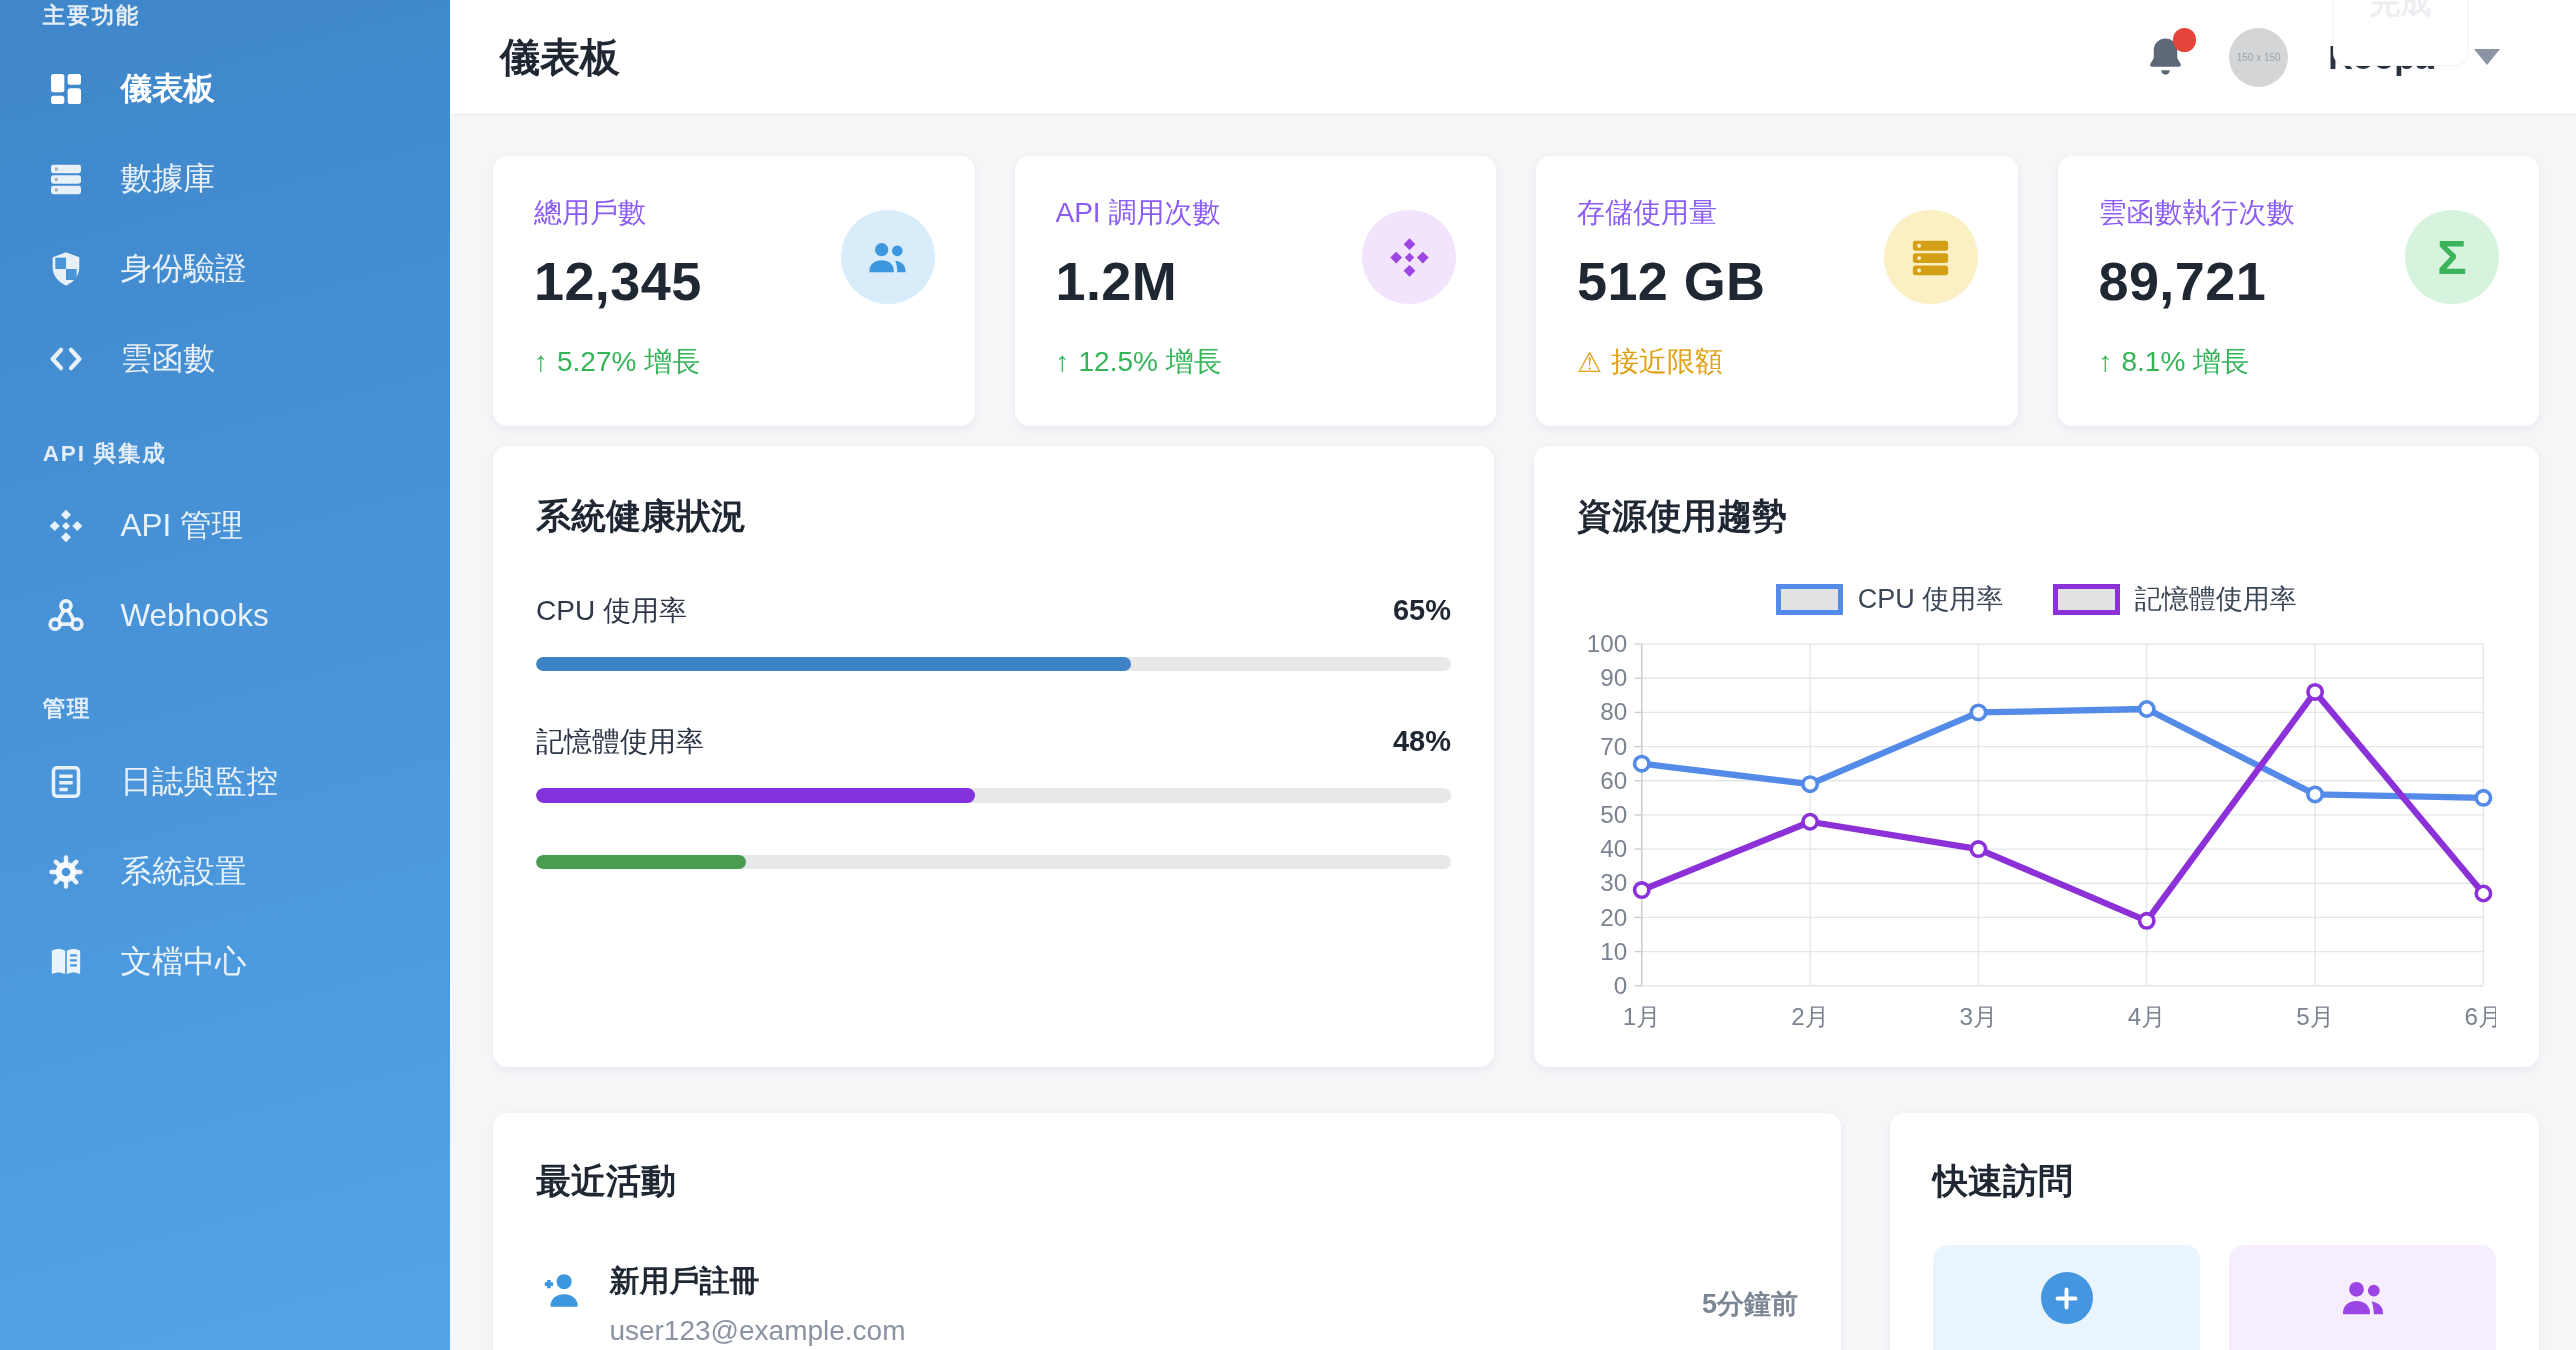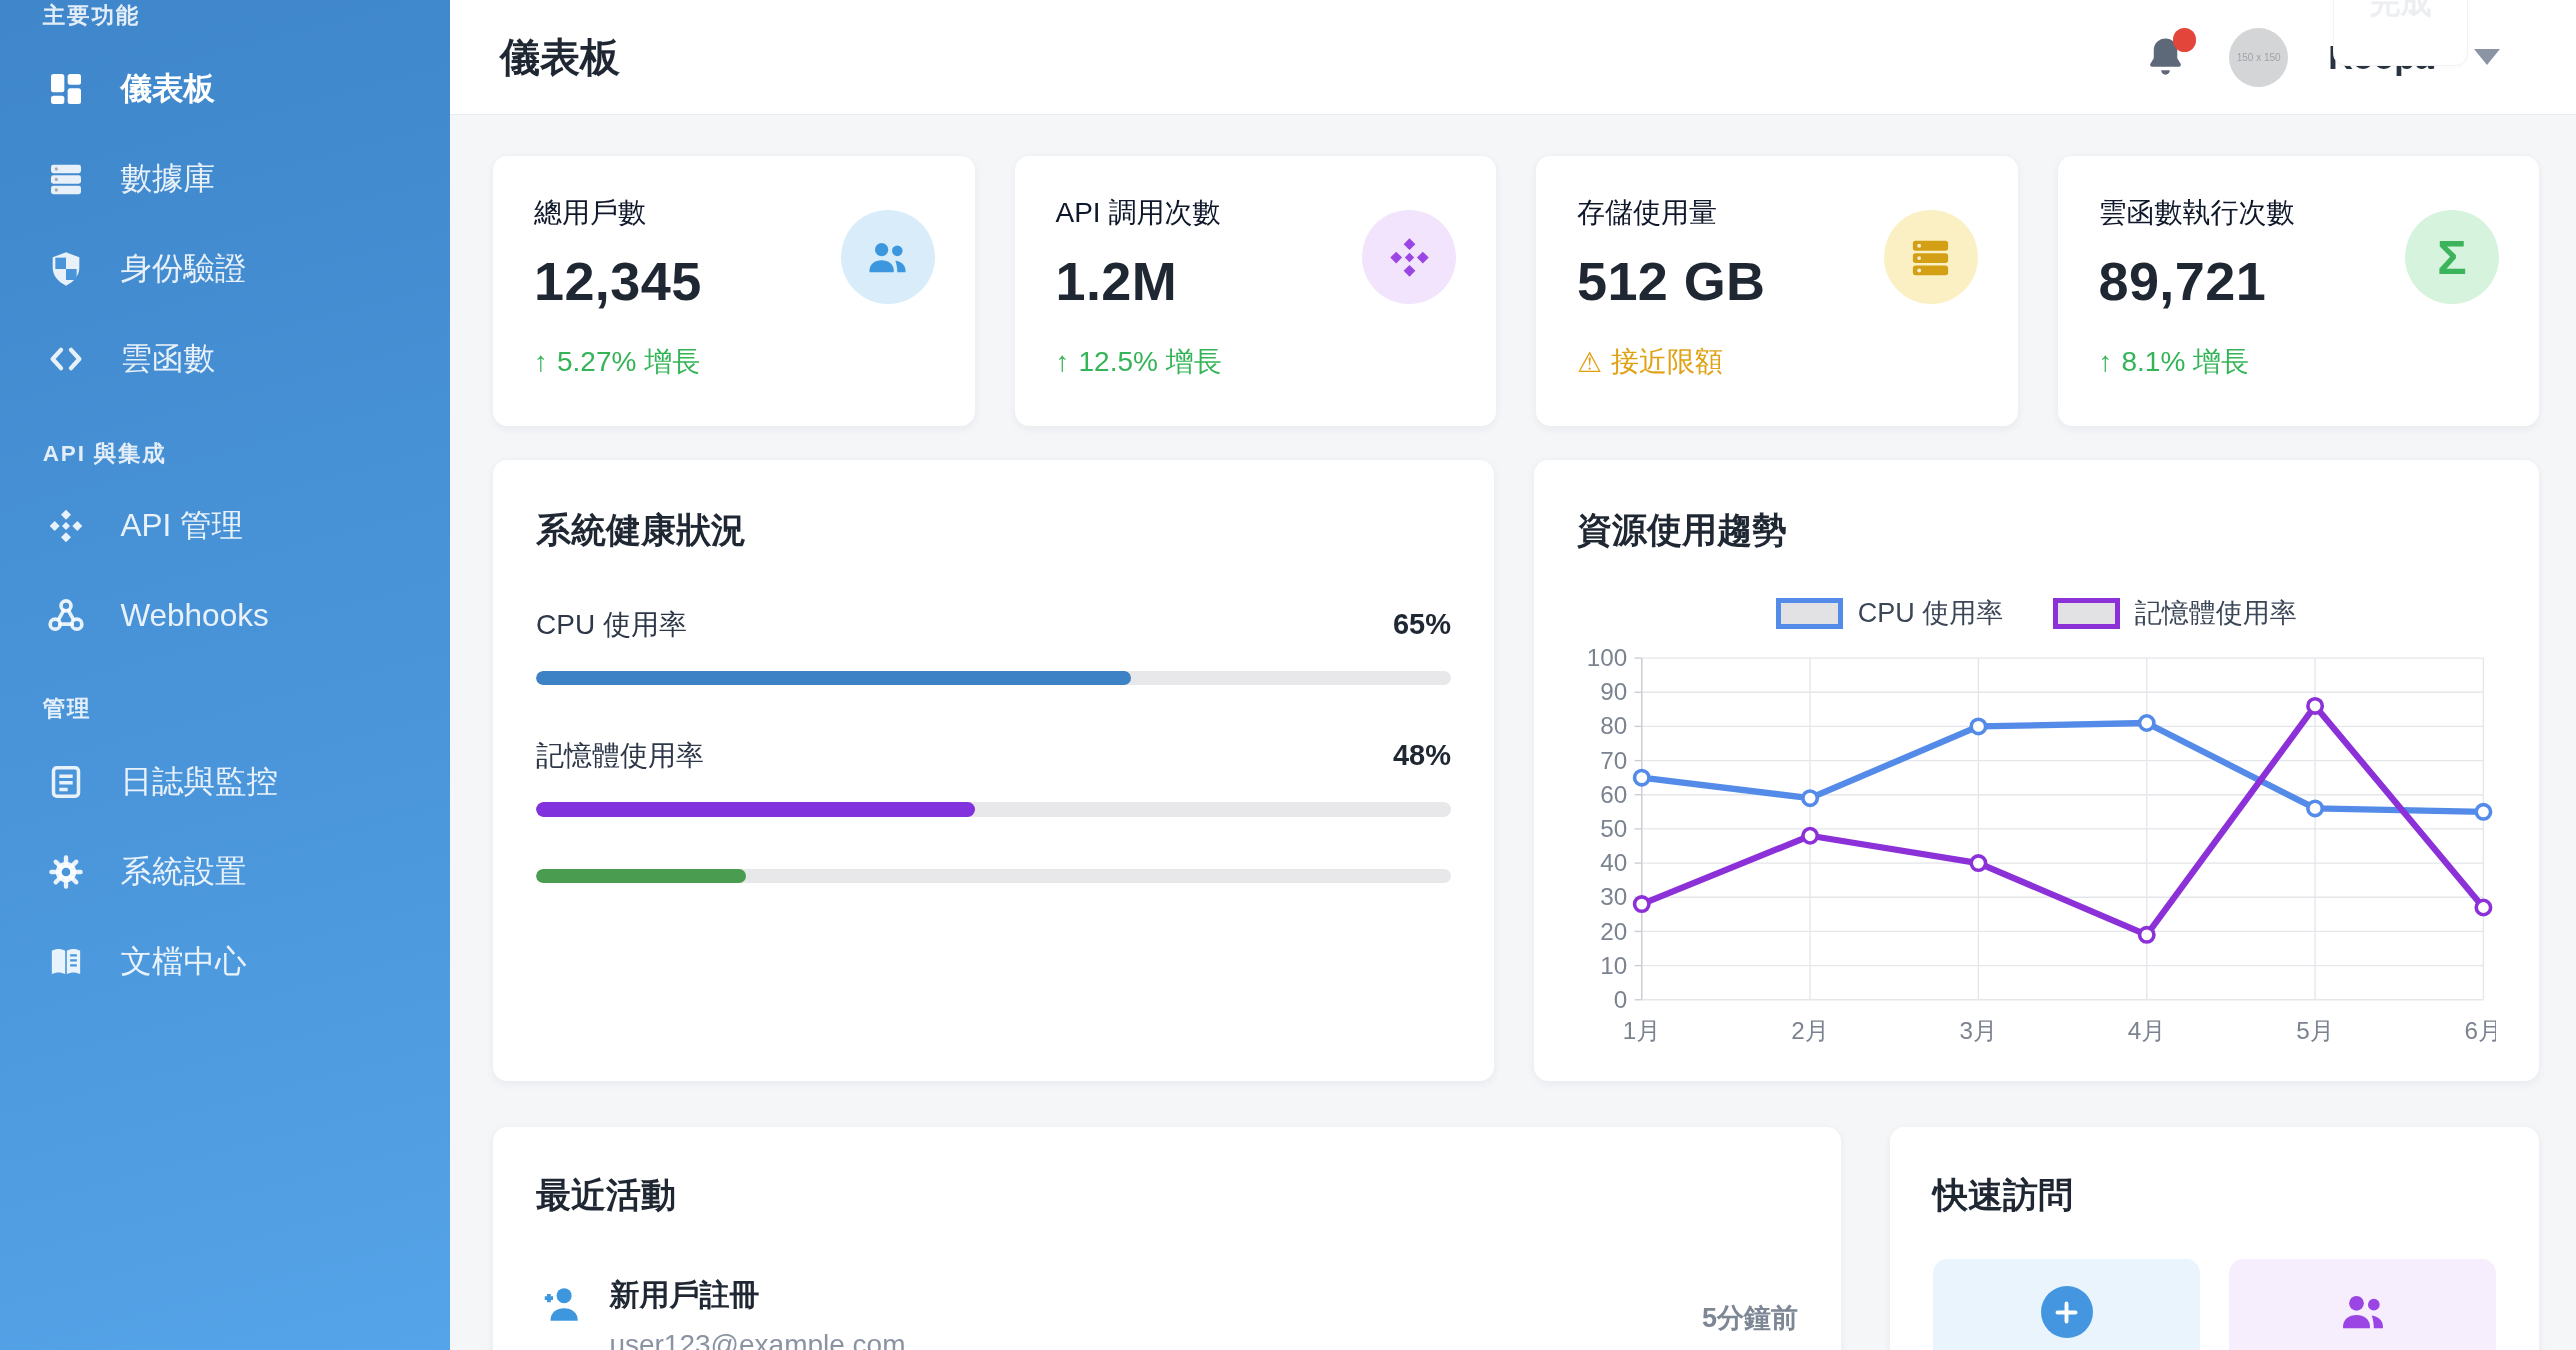--- a/index.html
+++ b/index.html
@@ -41,31 +41,31 @@
     border:1.8px solid #f1f2f4; border-radius:12.6px; box-shadow:0 1.8px 5.4px rgba(0,0,0,.02);
     display:flex; align-items:flex-end; justify-content:center; padding-bottom:41px;
     color:#eceef1; font-size:31px; font-weight:bold; }
 
   .content { flex:1; padding:41px 37px 0 43px; overflow:hidden; }
 
   
   .stats-row { display:grid; grid-template-columns:repeat(4,1fr); gap:40px; }
   .stat-card { background:#fff; border-radius:14.4px; height:270px; padding:38px 41px; position:relative;
     box-shadow:0 2.7px 9px rgba(30,40,60,.06); }
-  .stat-label { font-size:28px; color:#0f172a; }
+  .stat-label { font-size:28px; color:#8b5cf6; }
   .stat-value { font-size:54px; font-weight:bold; color:#1f2733; margin-top:18px; letter-spacing:0.4px; }
   .stat-delta { position:absolute; left:41px; bottom:45px; font-size:28px; font-weight:500;
     display:flex; align-items:center; gap:9px; }
   .icon-circle { position:absolute; right:40px; top:54px; width:94px; height:94px; border-radius:50%;
     display:flex; align-items:center; justify-content:center; }
   .icon-circle svg { width:47px; height:47px; }
   .sigma { font-size:49px; font-weight:bold; }
 
   
-  .mid-row { display:grid; grid-template-columns:1fr 1fr; gap:40px; margin-top:34px; }
+  .mid-row { display:grid; grid-template-columns:1fr 1fr; gap:40px; margin-top:20px; }
   .panel { background:#fff; border-radius:14.4px; box-shadow:0 2.7px 9px rgba(30,40,60,.06); }
   .panel.health, .panel.chart { height:621px; padding:47px 43px; }
   .panel-title { font-size:35px; font-weight:bold; color:#1f2733; }
 
   .metric { margin-top:52px; }
   .metric-head { display:flex; justify-content:space-between; align-items:baseline; }
   .metric-label { font-size:28px; color:#2d3748; font-weight:500; }
   .metric-value { font-size:29px; color:#1f2733; font-weight:bold; }
   .bar-track { margin-top:27px; height:14.4px; border-radius:8px; background:#e8e8ea; overflow:hidden; }
   .bar-fill { height:100%; border-radius:8px; }

